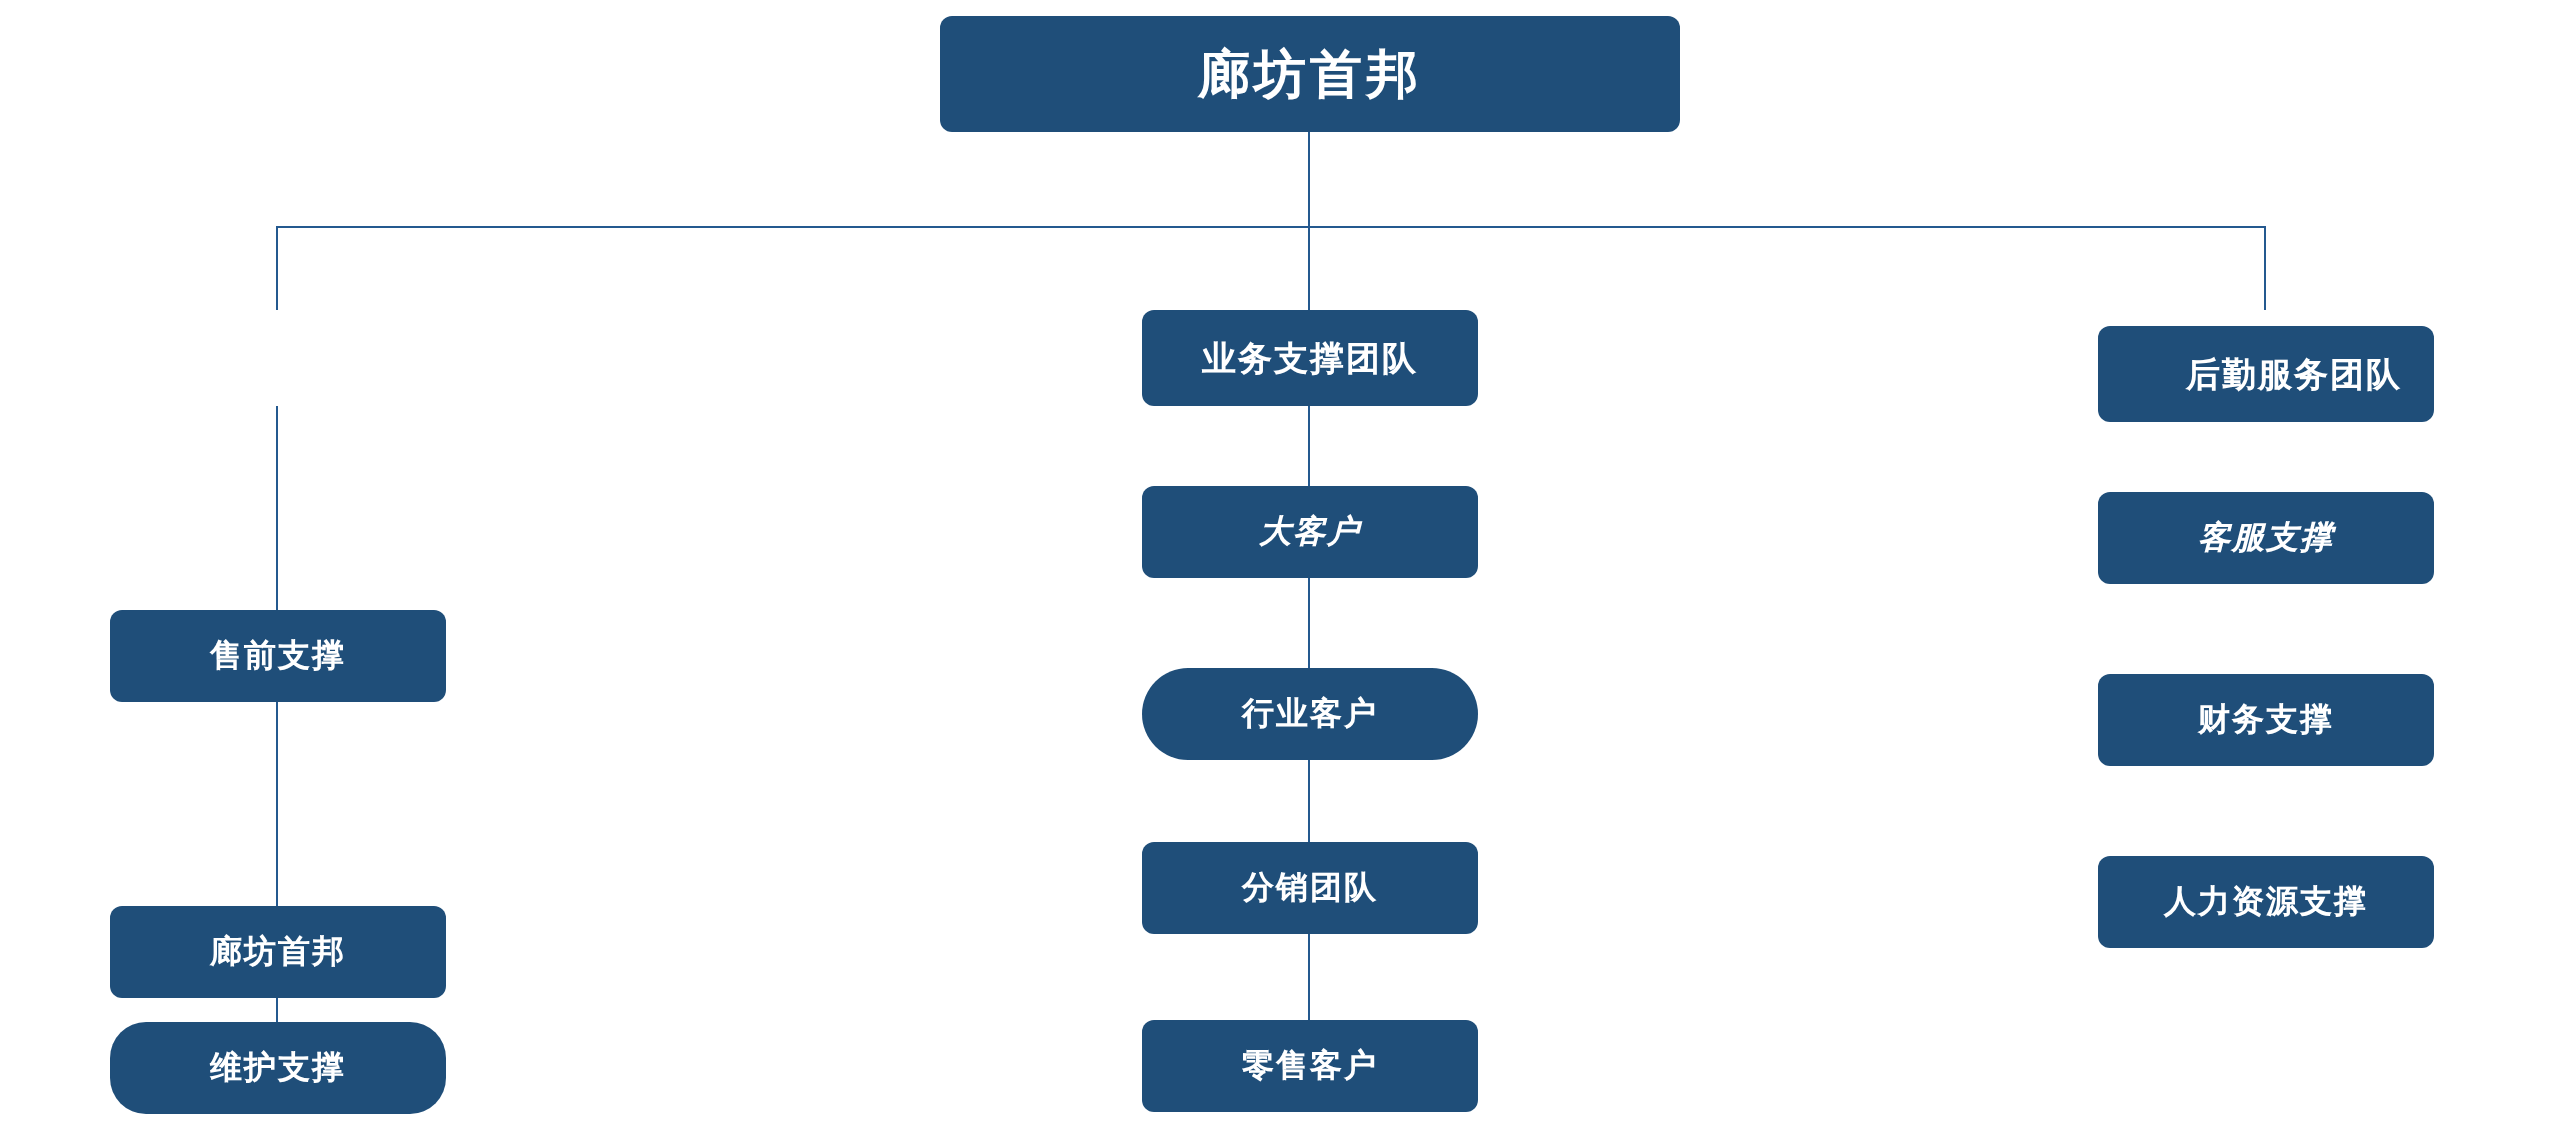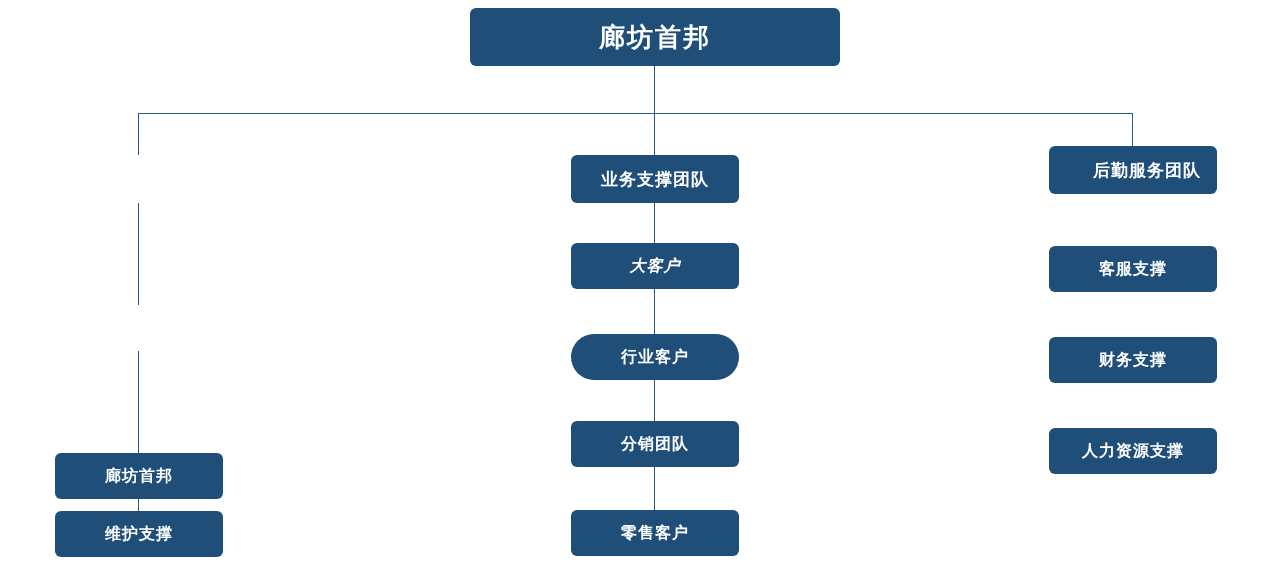--- a/index.html
+++ b/index.html
@@ -63,33 +63,34 @@
 
   <div class="node root" style="left:470px; top:8px;">廊坊首邦</div>
 
   <div class="vline" style="left:654px; top:66px; height:47px;"></div>
   <div class="hline" style="left:138px; top:113px; width:995px;"></div>
   <div class="vline" style="left:138px; top:113px; height:42px;"></div>
   <div class="vline" style="left:654px; top:113px; height:42px;"></div>
   <div class="vline" style="left:1132px; top:113px; height:42px;"></div>
 
   <div class="vline" style="left:138px; top:203px; height:102px;"></div>
+  <div class="node child" style="left:55px; top:305px;">售前支撑</div>
   <div class="vline" style="left:138px; top:351px; height:102px;"></div>
   <div class="node child" style="left:55px; top:453px;">廊坊首邦</div>
   <div class="vline" style="left:138px; top:499px; height:12px;"></div>
-  <div class="node child" style="left:55px; top:511px;">维护支撑</div>
+  <div class="node child" style="left:55px; top:511px;border-radius:18px;">维护支撑</div>
 
   <div class="node team" style="left:571px; top:155px;">业务支撑团队</div>
   <div class="vline" style="left:654px; top:203px; height:40px;"></div>
   <div class="node child" style="left:571px; top:243px;font-style:italic;">大客户</div>
   <div class="vline" style="left:654px; top:289px; height:45px;"></div>
   <div class="node child" style="left:571px; top:334px;border-radius:23px;">行业客户</div>
   <div class="vline" style="left:654px; top:380px; height:41px;"></div>
   <div class="node child" style="left:571px; top:421px;">分销团队</div>
   <div class="vline" style="left:654px; top:467px; height:43px;"></div>
   <div class="node child" style="left:571px; top:510px;">零售客户</div>
 
-  <div class="node team" style="left:1049px; top:146px;padding-left:28px;">后勤服务团队</div>
-  <div class="node child" style="left:1049px; top:246px;">客服支撑</div>
+  <div class="node team" style="left:1049px; top:163px;padding-left:28px;">后勤服务团队</div>
+  <div class="node child" style="left:1049px; top:246px;font-style:italic;">客服支撑</div>
   <div class="node child" style="left:1049px; top:337px;">财务支撑</div>
   <div class="node child" style="left:1049px; top:428px;">人力资源支撑</div>
 
 </div>
 
 </body></html>

